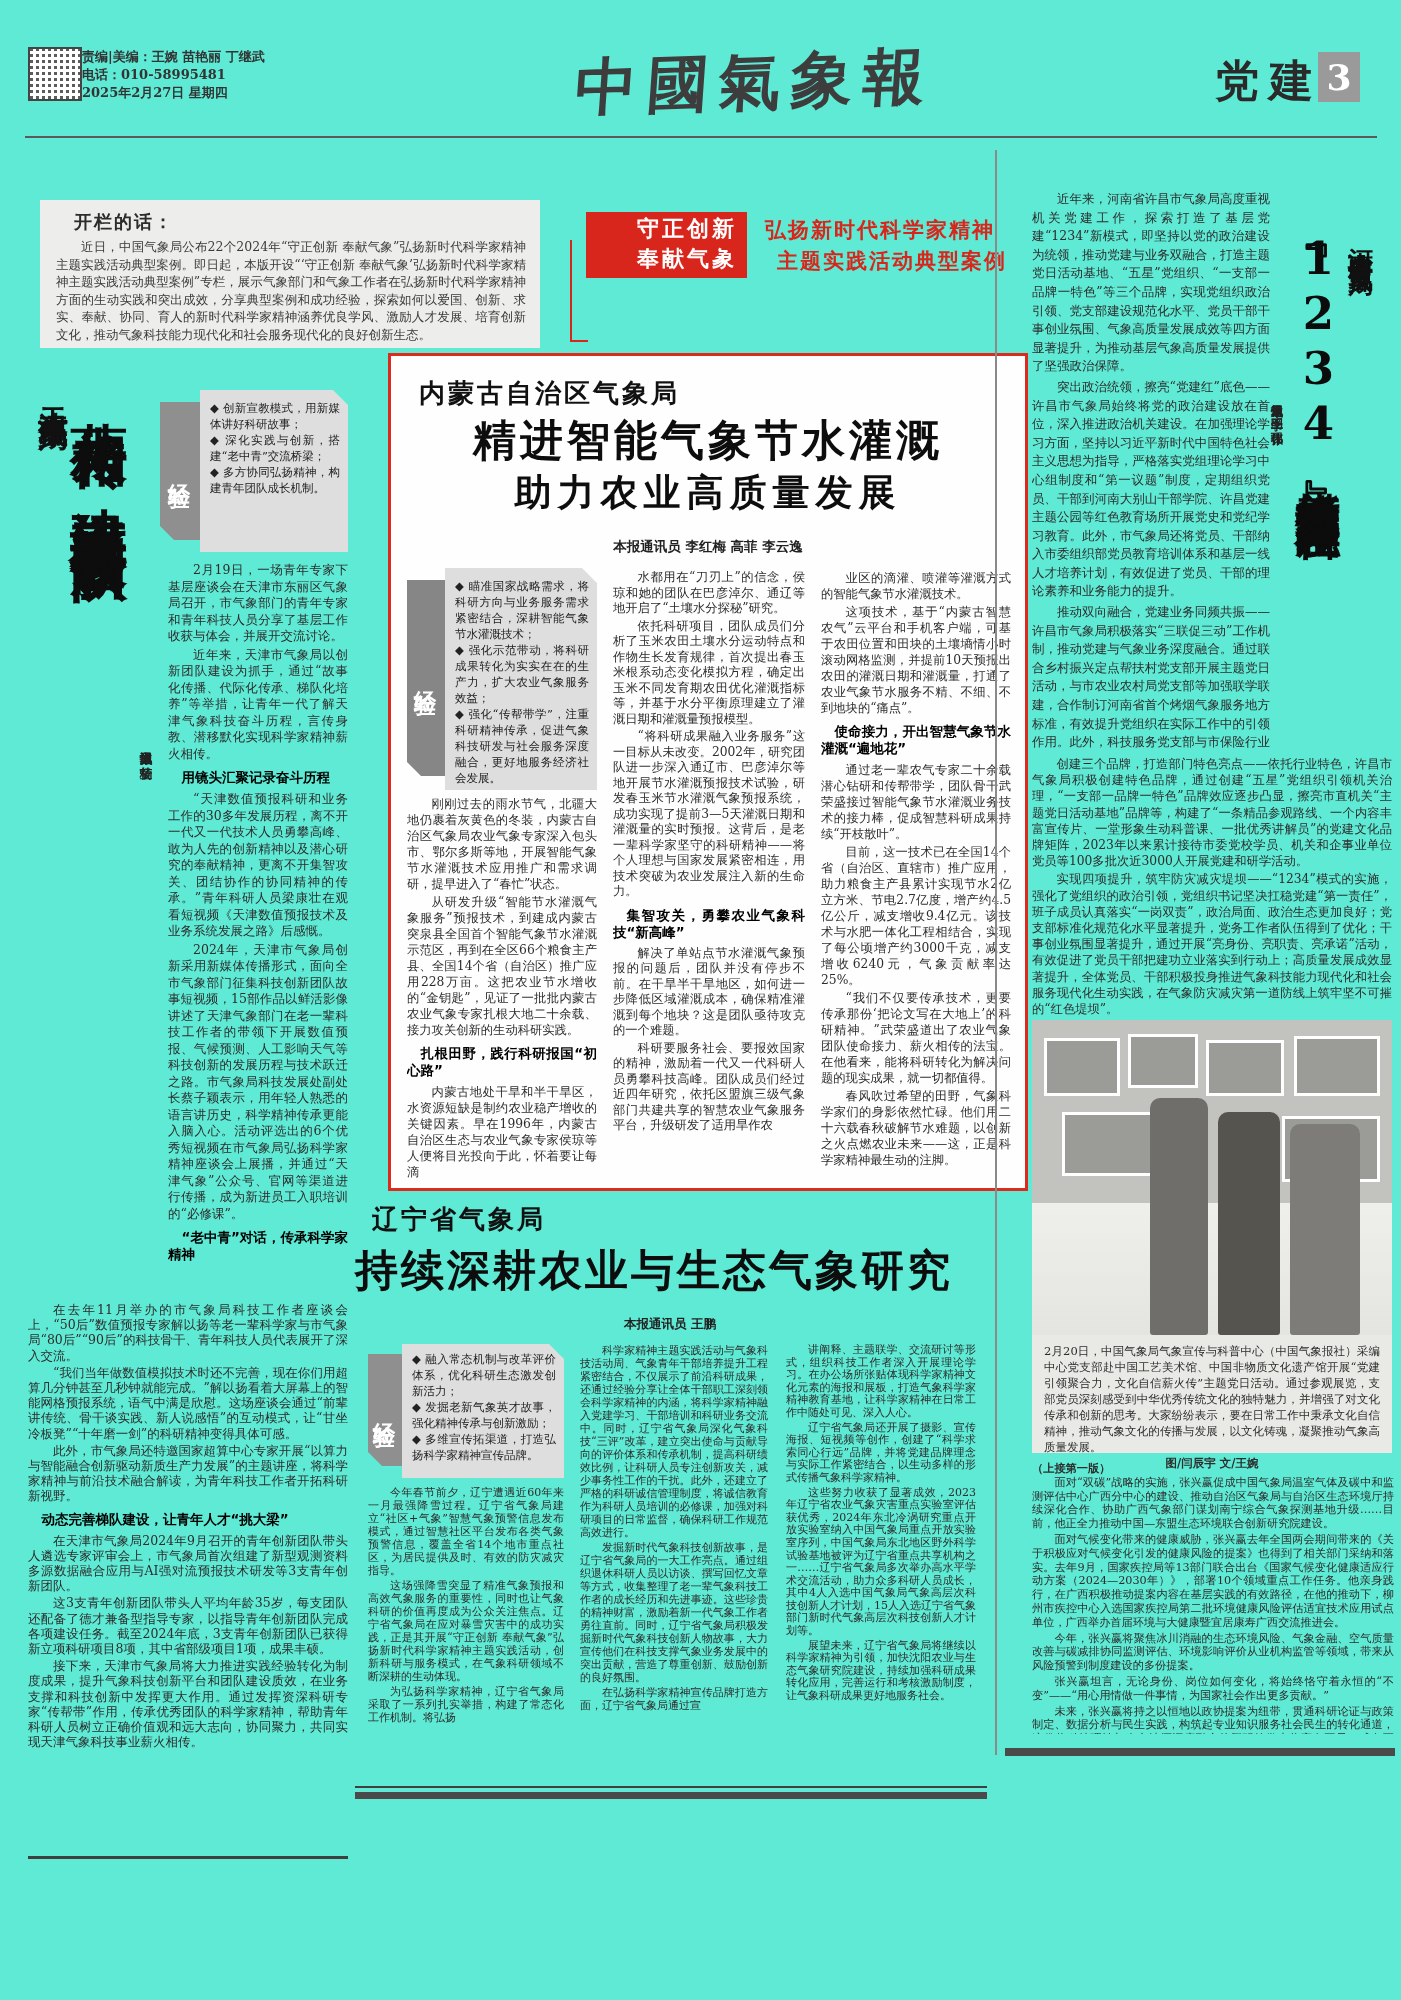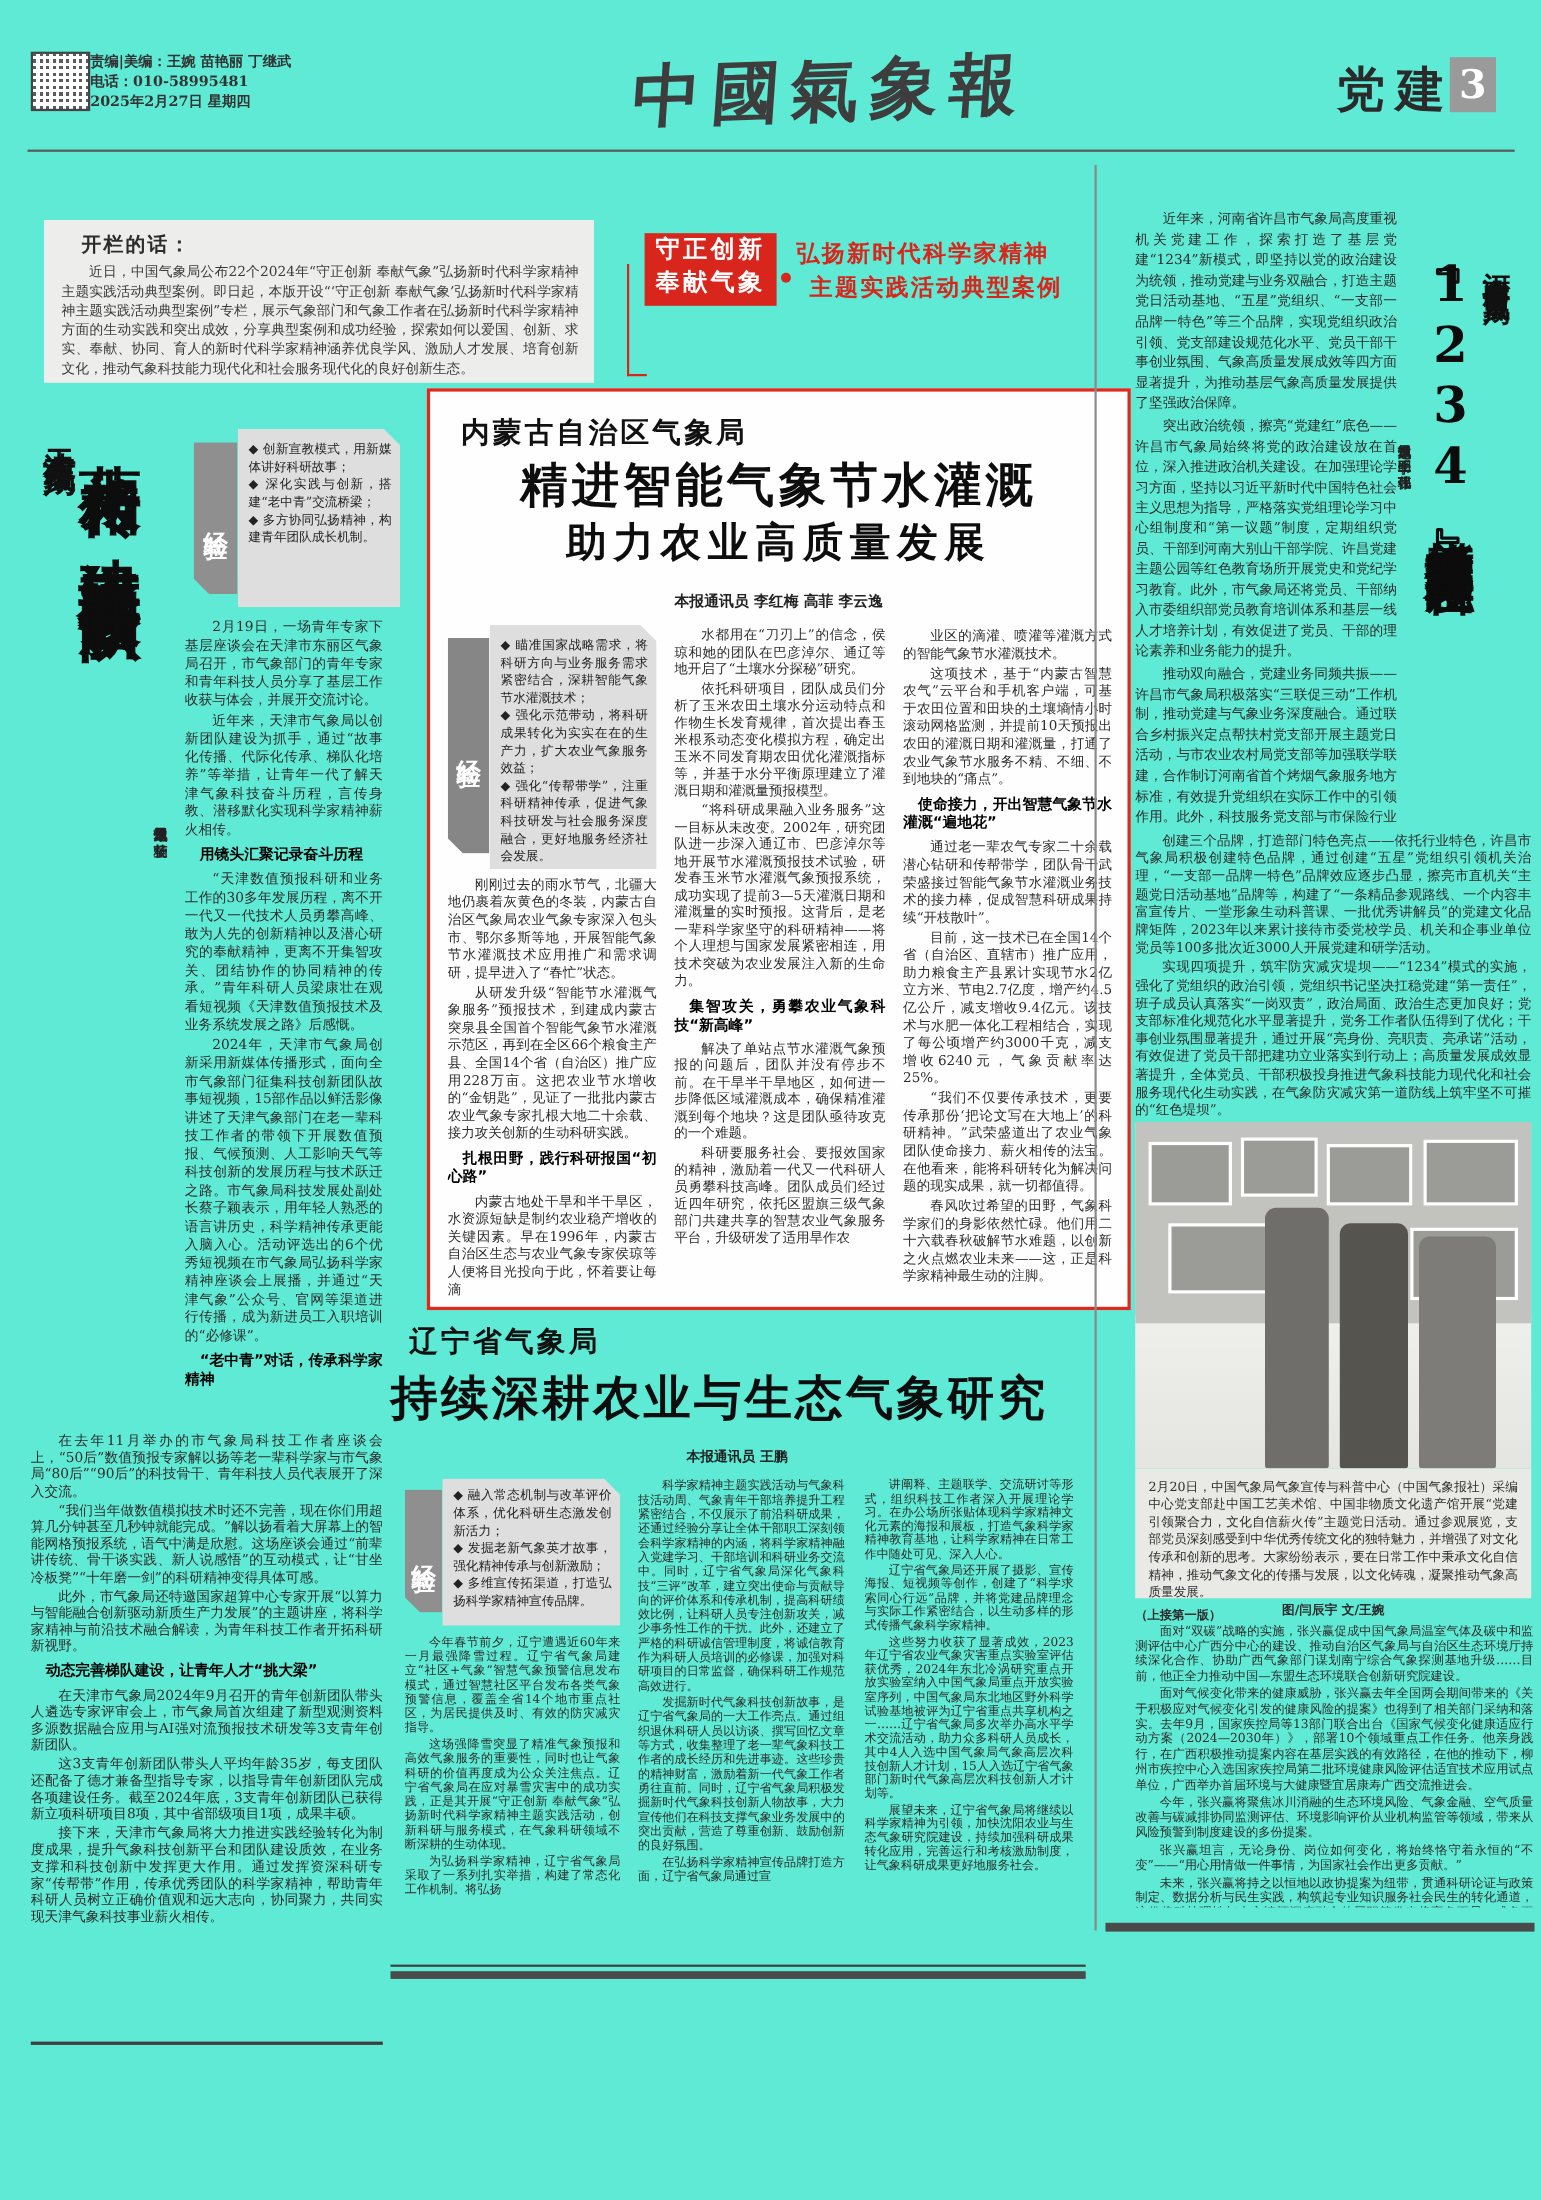--- a/index.html
+++ b/index.html
@@ -1,20 +1,20 @@
 <!DOCTYPE html>
 <html><head>
 <meta charset="utf-8">
 <style>
   html,body{margin:0;padding:0;background:#ffffff;}
   #paper{position:relative;width:1401px;height:2000px;background:#5eead4;overflow:hidden;
          font-family:"DejaVu Serif","Liberation Serif",serif;color:#2c2c2c;}
   .abs{position:absolute;}
   .vert{writing-mode:vertical-rl;text-orientation:upright;}
-  .sans{font-family:Liberation Mono, monospace;}
+  .sans{font-family:Liberation Sans, sans-serif;padding-left:41px;}
   
   #qr{width:50px;height:50px;background:
       repeating-linear-gradient(0deg,#333 0 3px,#fff 3px 6px),
       repeating-linear-gradient(90deg,#333 0 3px,#fff 3px 6px);background-blend-mode:screen;border:2px solid #444;}
   .hinfo{font-size:13px;line-height:18px;font-weight:bold;color:#333;}
   #masthead{font-size:62px;font-weight:bold;letter-spacing:10px;color:#3d3d3d;
             transform:rotate(-2deg) skewX(-6deg);}
   #edition{font-size:44px;font-weight:900;color:#2a2a2a;letter-spacing:10px;}
   #pageno{width:42px;height:50px;background:#9a9a9a;color:#fff;font-size:36px;font-weight:bold;
           display:flex;align-items:center;justify-content:center;}
@@ -85,21 +85,21 @@
     <div>奉献气象</div>
   </div>
   <div class="abs" style="left:710px;top:248px;width:9px;height:9px;border-radius:50%;background:#d9261c;"></div>
   <div class="abs sans slogan" style="left:724px;top:216px;">弘扬新时代科学家精神</div>
   <div class="abs sans slogan" style="left:736px;top:247px;">主题实践活动典型案例</div>
 
   <div class="abs vert kicker" style="left:32px;top:384px;height:380px;font-size:30px;">天津市气象局</div>
   <div class="abs vert bigh" style="left:62px;top:376px;height:930px;font-size:57px;letter-spacing:4px;line-height:76px;">薪火相传 建设高水平科技创新团队</div>
   <div class="abs vert byline" style="left:137px;top:742px;height:150px;font-size:12.5px;">本报通讯员 杨莹</div>
 
-  <div class="abs exp" style="left:160px;top:390px;width:188px;height:162px;margin-left:16px;">
+  <div class="abs exp" style="left:160px;top:390px;width:188px;height:162px;">
     <div class="tab vert" style="width:40px;height:138px;margin-top:12px;">经验</div>
     <div class="bl" style="width:148px;">
         <div>◆ 创新宣教模式，用新媒体讲好科研故事；</div>
         <div>◆ 深化实践与创新，搭建“老中青”交流桥梁；</div>
         <div>◆ 多方协同弘扬精神，构建青年团队成长机制。</div>
       </div>
   </div>
 
   <div class="abs col" style="left:168px;top:562px;width:180px;height:740px;font-size:12.5px;line-height:16.5px;">
       <p class="para">2月19日，一场青年专家下基层座谈会在天津市东丽区气象局召开，市气象部门的青年专家和青年科技人员分享了基层工作收获与体会，并展开交流讨论。</p>

